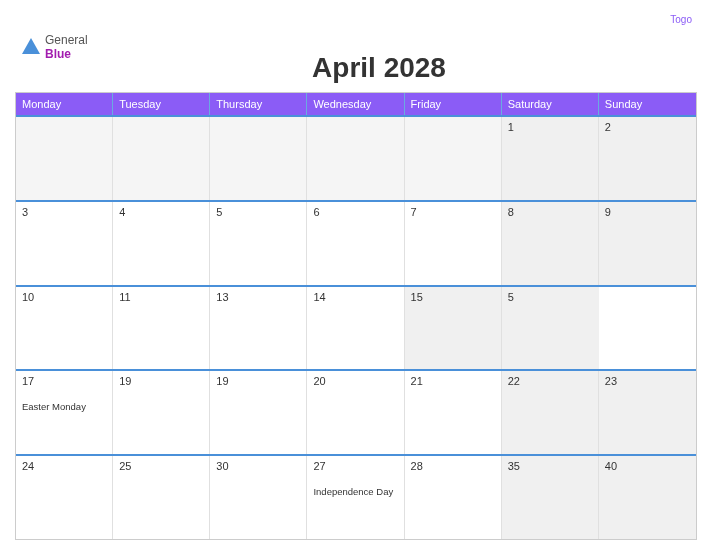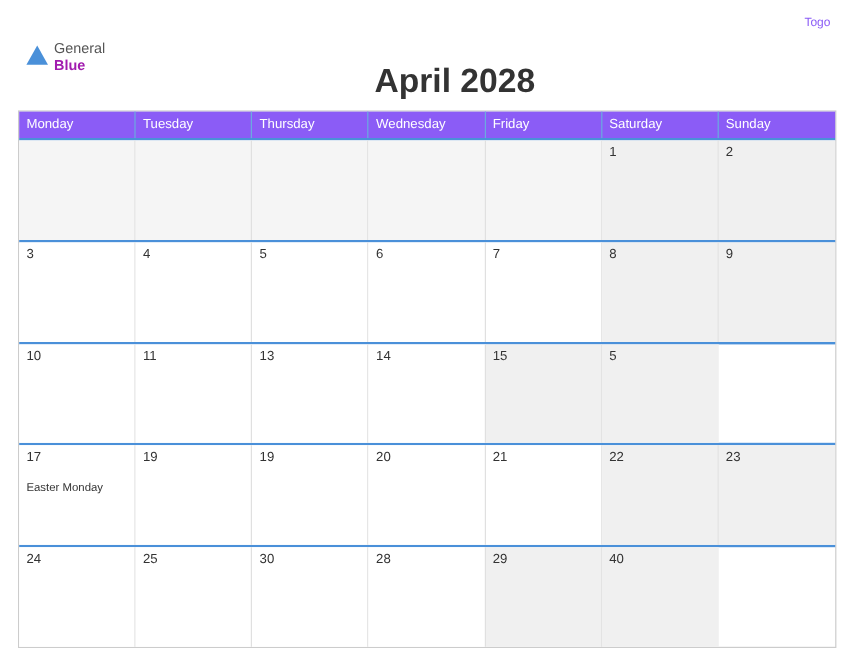--- a/index.html
+++ b/index.html
@@ -242,24 +242,28 @@
           <div class="cal-cell">
             <span class="day-num">24</span>
           </div>
           <div class="cal-cell">
             <span class="day-num">25</span>
           </div>
           <div class="cal-cell">
             <span class="day-num">30</span>
           </div>
           <div class="cal-cell">
+            <span class="day-num">27</span>
+            <span class="event-label">Independence Day</span>
+          </div>
+          <div class="cal-cell">
             <span class="day-num">28</span>
           </div>
           <div class="cal-cell shaded">
-            <span class="day-num">29</span>
+            <span class="day-num">35</span>
           </div>
           <div class="cal-cell shaded">
             <span class="day-num">40</span>
           </div>
         </div>
       </div>
   </div>
 </div>
 
 </body></html>

